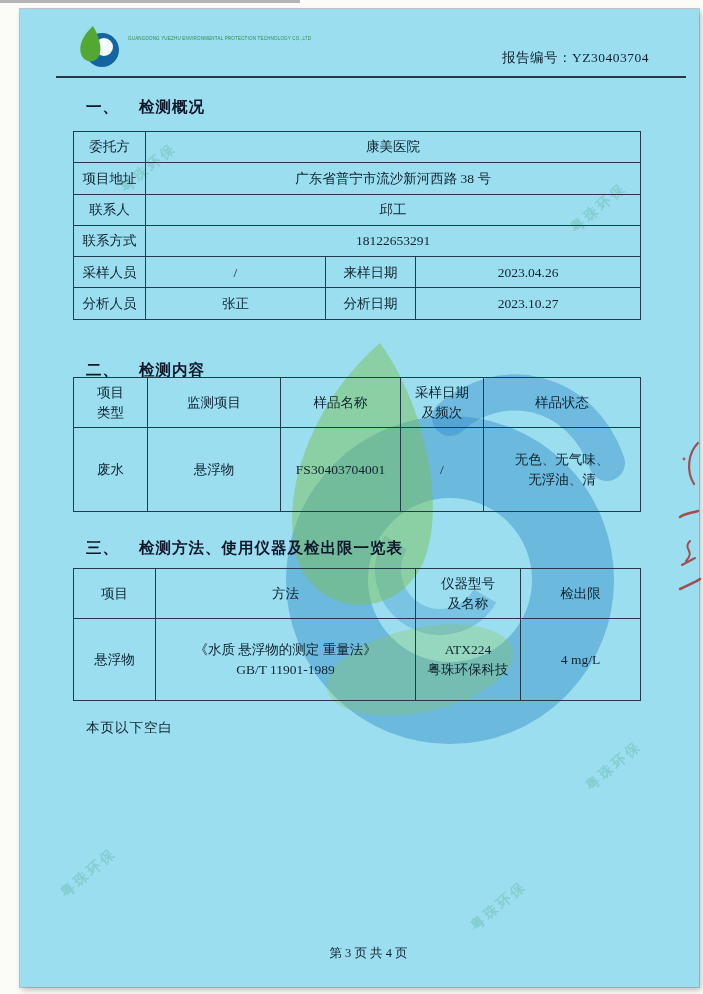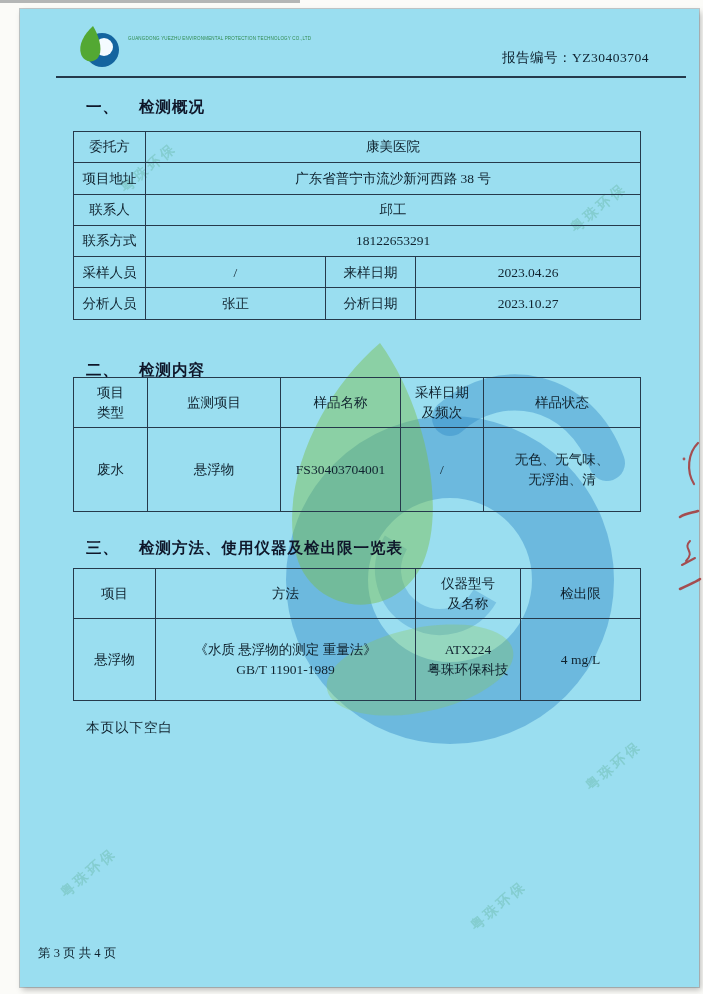--- a/index.html
+++ b/index.html
@@ -25,21 +25,21 @@
   .sec .num{margin-right:20px;}
   
   table{position:absolute;left:53px;border-collapse:collapse;table-layout:fixed;width:567px;z-index:1;background:transparent;padding-left:12px;}
   td,th{border:1.6px solid #25394b;font-size:13.5px;font-weight:400;color:#10232f;text-align:center;
         vertical-align:middle;padding:2px 4px;white-space:pre-line;line-height:1.45;overflow:hidden;}
   .t1 tr{height:31.3px;}
   .t2 .hrow{height:50px;} .t2 .drow{height:84px;}
   .t3 .hrow{height:50px;} .t3 .drow{height:82px;}
   
   .blank-note{position:absolute;left:66px;top:710px;font-size:13.5px;color:#10232f;z-index:2;letter-spacing:1px;}
-  .footer{position:absolute;left:0;top:936px;width:100%;font-size:12.5px;color:#10232f;z-index:2;padding-left:18px;box-sizing:border-box;}
+  .footer{position:absolute;left:0;top:936px;width:100%;text-align:center;font-size:12.5px;color:#10232f;z-index:2;padding-left:18px;box-sizing:border-box;}
   .redmarks{position:absolute;left:656px;top:420px;width:26px;height:170px;z-index:3;}
 </style>
 </head>
 <body>
 
 <div class="scan">
   <div class="page">
 
     <svg class="wm-logo" viewBox="0 0 380 430" aria-hidden="true">
       <circle cx="195" cy="245" r="123" fill="none" stroke="#2e86c6" stroke-width="82" opacity="0.42"></circle>

